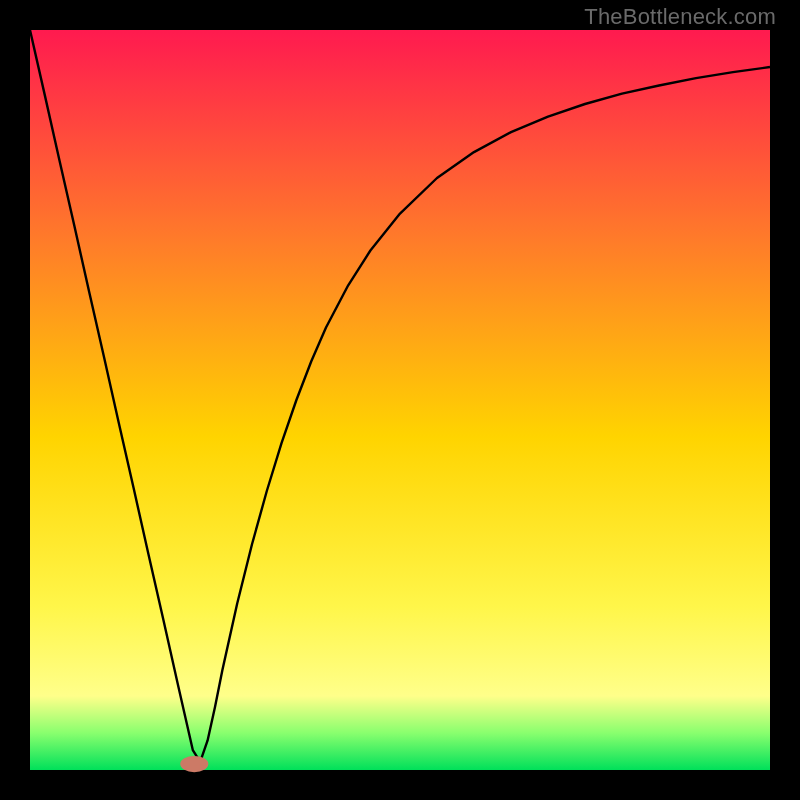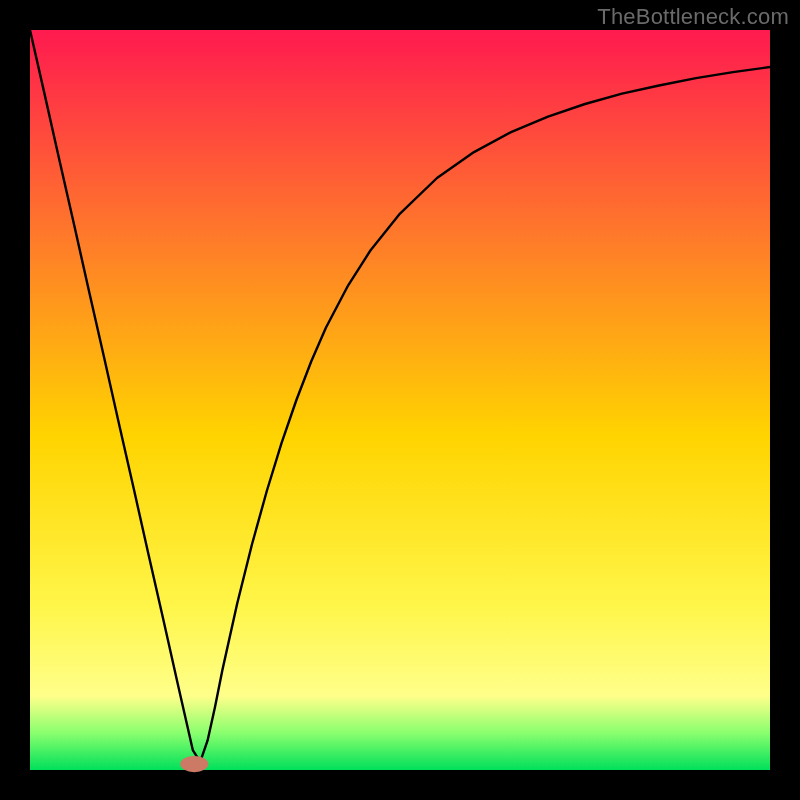--- a/index.html
+++ b/index.html
@@ -13,21 +13,21 @@
   }
   .frame {
     position: relative;
     width: 800px;
     height: 800px;
     background: #000;
   }
   .watermark {
     position: absolute;
     top: 4px;
-    right: 11px;
+    right: 24px;
     color: #6a6a6a;
     font-size: 22px;
     font-weight: 500;
     letter-spacing: 0.2px;
     z-index: 10;
   }
   svg {
     display: block;
   }
 </style>

